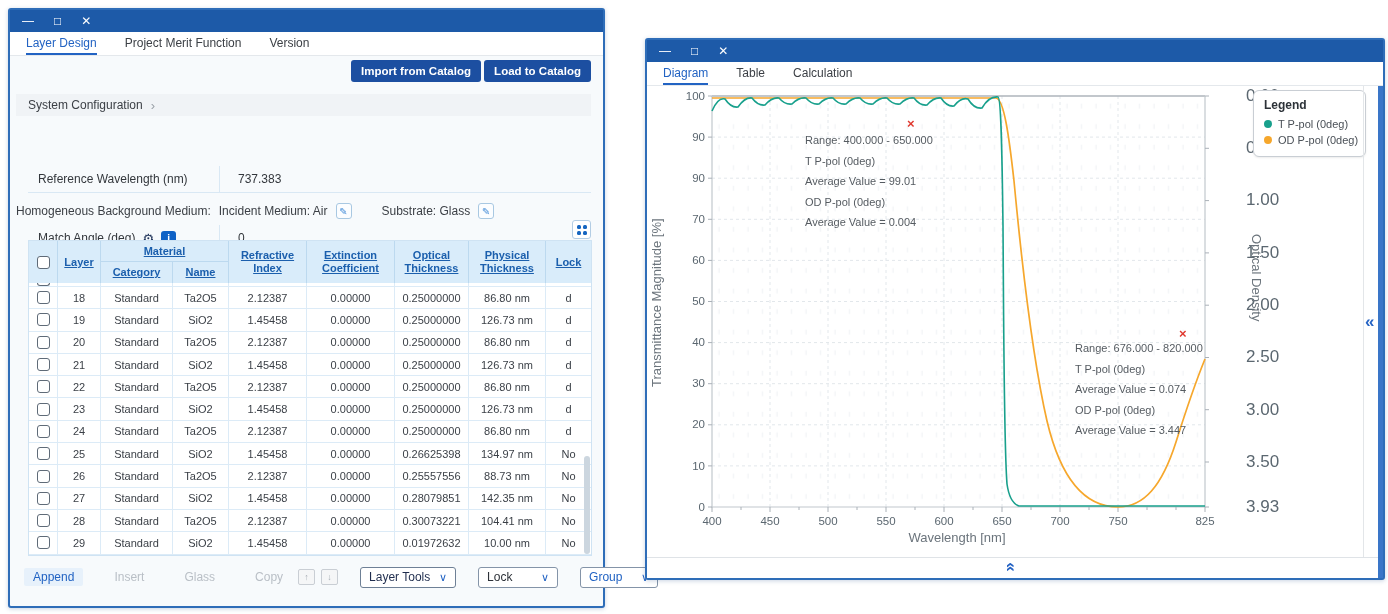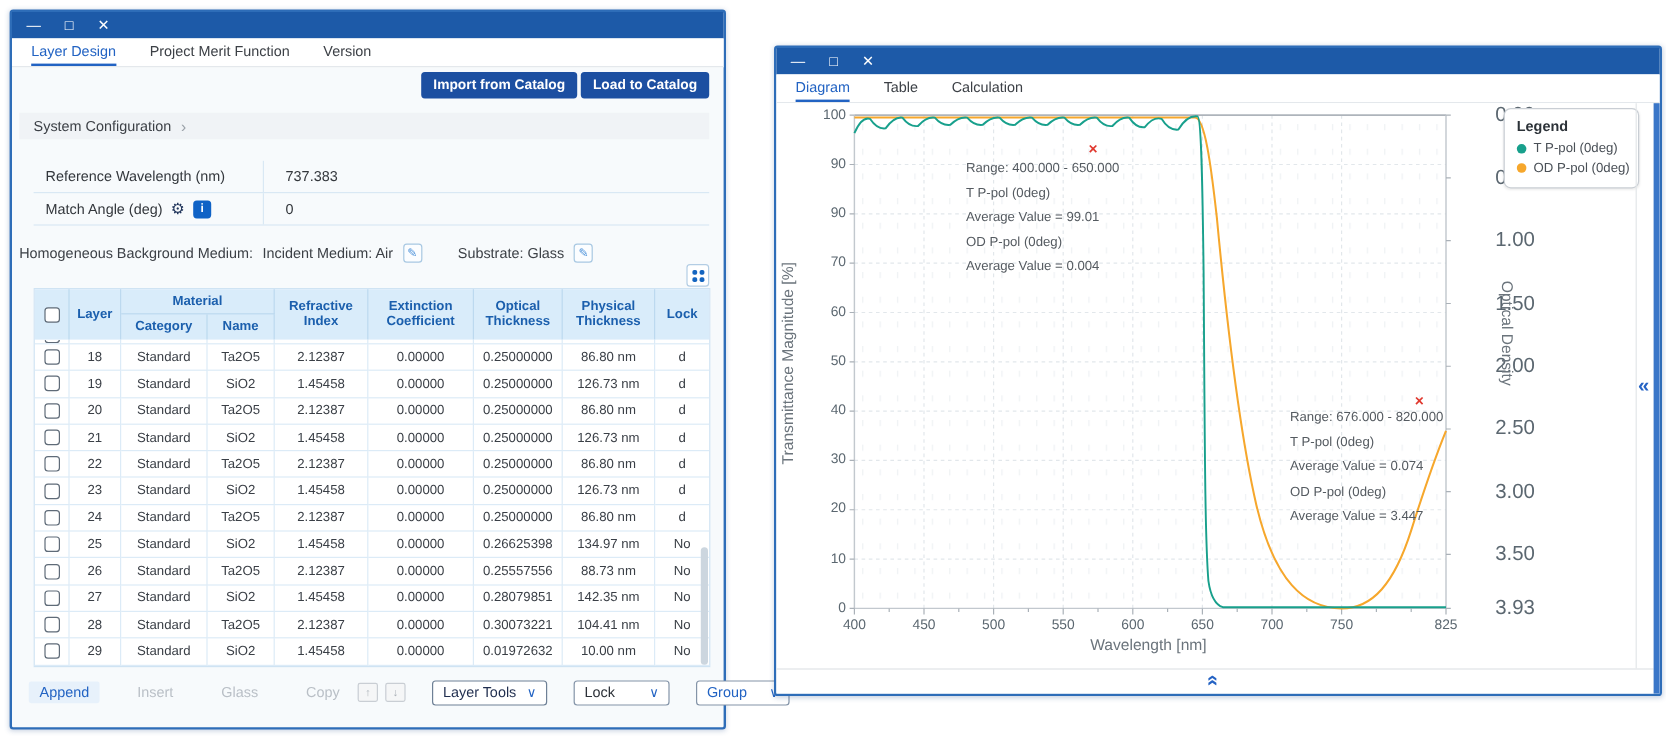--- a/index.html
+++ b/index.html
@@ -14,36 +14,36 @@
   .tab.active { color:#2263c3; border-bottom-color:#2263c3; }
 
   
   #lw { left:8px; top:8px; width:597px; height:600px; }
   .cat-btn { position:absolute; height:22px; background:#1c4fa1; color:#fff; font-size:11.5px; font-weight:bold; border:none; border-radius:3px; padding:0 10px; cursor:pointer; }
   #btn-import { right:122px; top:50px; }
   #btn-load   { right:12px;  top:50px; }
   .sysbar { position:absolute; left:6px; right:12px; top:84px; height:22px; background:#f0f3f6; display:flex; align-items:center; gap:8px; padding:0 12px; font-size:12px; color:#3c4046; cursor:pointer; }
   .sysbar .chev { color:#9aa1a8; font-size:13px; }
   .cfg { position:absolute; left:18px; right:12px; top:124px; }
-  .cfg-row { display:grid; grid-template-columns:192px 1fr; height:27px; align-items:center; border-bottom:1px solid #d9e8f4; font-size:12px; color:#33373c; }
+  .cfg-row { display:grid; grid-template-columns:192px 1fr; height:27px; align-items:center; border-bottom:1px solid #d9e8f4; font-size:12px; color:#33373c;margin-top:32px; }
   .cfg-row .lbl { display:flex; align-items:center; gap:7px; padding-left:10px; border-right:1px solid #d9e8f4; height:100%; }
   .cfg-row .val { padding-left:18px; }
   .gear { color:#22365c; font-size:13px; cursor:pointer; }
   .info { width:15px; height:15px; background:#0f62c6; color:#fff; border-radius:3px; font-size:10px; font-weight:bold; display:flex; align-items:center; justify-content:center; cursor:pointer; }
   .medium-line { position:absolute; left:6px; top:193px; display:flex; align-items:center; gap:8px; font-size:12px; color:#3c4046; white-space:nowrap; }
   .edit-ic { width:16px; height:16px; border:1px solid #a8c8e2; border-radius:3px; background:#fbfdff; color:#4a90d9; font-size:10px; display:inline-flex; align-items:center; justify-content:center; cursor:pointer; }
   .grid-btn { position:absolute; right:12px; top:210px; width:19px; height:19px; border:1px solid #b3cde4; border-radius:3px; background:#fff; display:flex; align-items:center; justify-content:center; cursor:pointer; }
   .grid-ic { width:10px; height:10px; display:grid; grid-template-columns:4px 4px; grid-template-rows:4px 4px; gap:2px; }
   .grid-ic i { background:#1565c0; border-radius:1.5px; }
 
   
   .ltable { position:absolute; left:18px; top:230px; width:564px; border:1px solid #cfe3f3; background:#fff; }
   .grid9 { display:grid; grid-template-columns:29px 43px 72px 56px 78px 88px 74px 77px 1fr; }
   .thead { background:#d9ecfa; color:#1b5fad; font-weight:bold; font-size:11px; position:relative; }
-  .th { display:flex; align-items:center; justify-content:center; text-align:center; border-right:1px solid #bcd9ef; padding:1px 2px; line-height:1.15; }
+  .th { display:flex; align-items:center; justify-content:center; text-align:center; border-right:1px solid #bcd9ef; padding:1px 2px; line-height:1.15;text-decoration:underline; }
   .th.sp2 { grid-row:1/3; }
   .th.mat { grid-column:3/5; grid-row:1; border-bottom:1px solid #bcd9ef; }
   .thead .grid9 { grid-template-rows:21px 21px; }
   .trow { height:22.3px; font-size:11px; color:#3a3f46; }
   .trow > div { display:flex; align-items:center; justify-content:center; border-right:1px solid #dcebf7; border-bottom:1px solid #dcebf7; overflow:hidden; }
   .sliver { height:4px; }
   .sliver > div { border-bottom:1px solid #dcebf7; border-right:1px solid #dcebf7; position:relative; }
   .cbx { width:13px; height:13px; border:1.6px solid #5f6b78; border-radius:3px; background:#fff; cursor:pointer; }
   .cbx-part { position:absolute; left:8px; bottom:0; width:13px; height:3px; border:1.6px solid #5f6b78; border-top:none; border-radius:0 0 3px 3px; }
   .tscroll { position:absolute; right:1px; top:215px; width:6px; height:98px; background:#ccd6df; border-radius:3px; cursor:pointer; }

